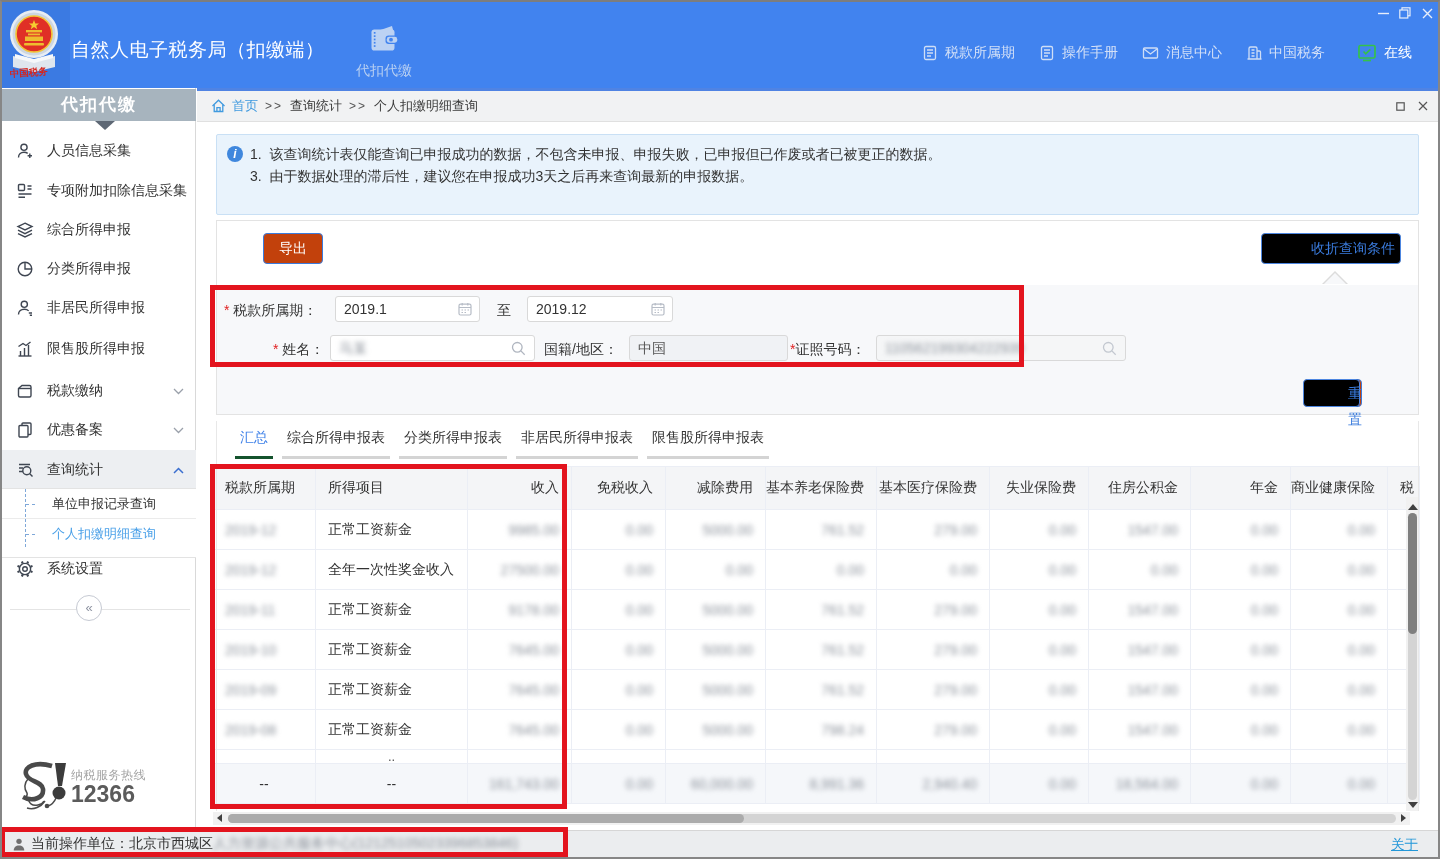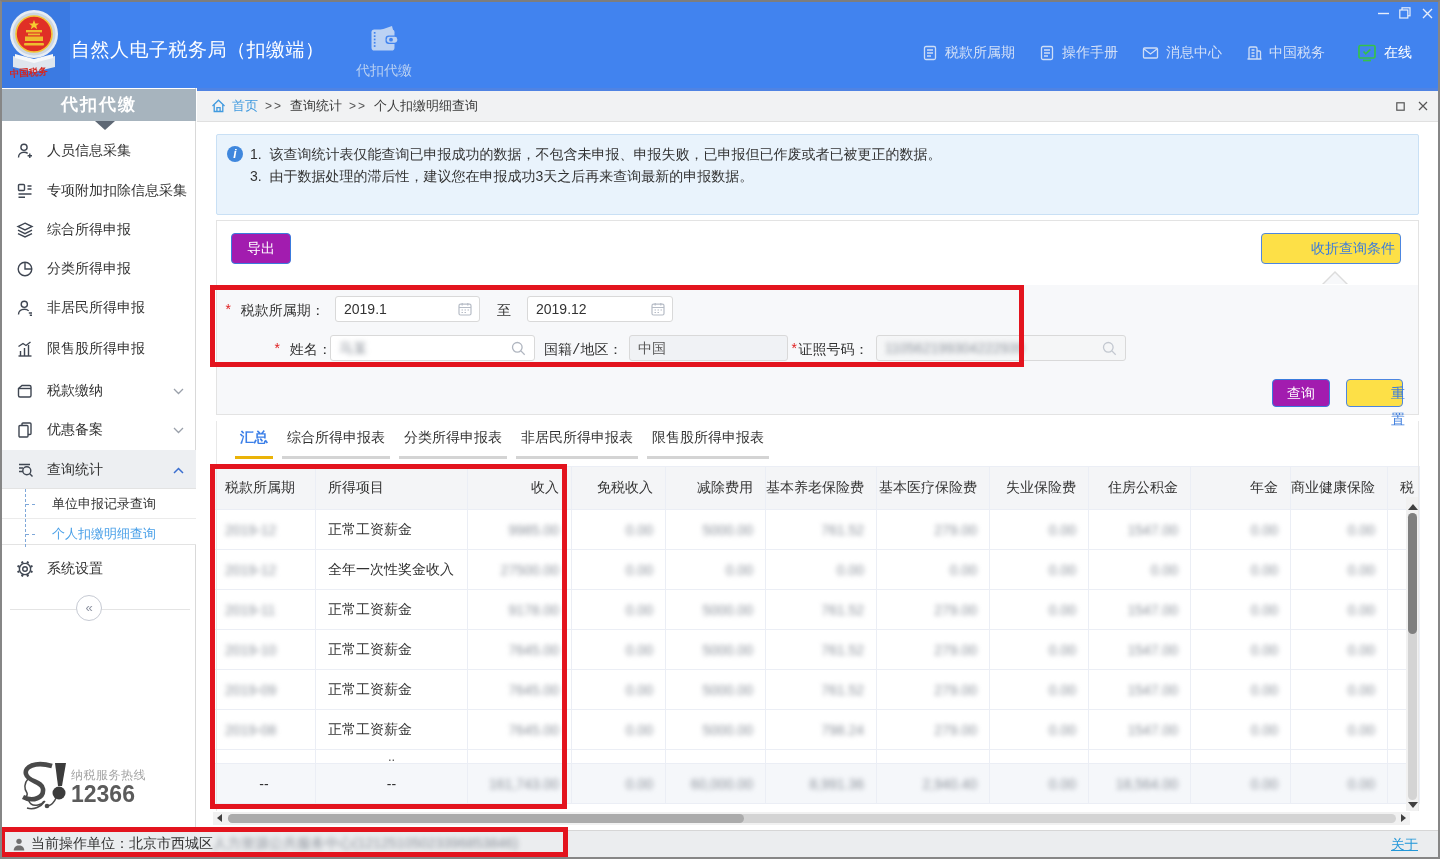--- a/index.html
+++ b/index.html
@@ -22,21 +22,21 @@
 
 
 #sidebar { position:absolute; left:0; top:86px; width:194px; height:742px; background:#fff; border-right:1px solid #d9d9d9; }
 #sidehead { position:absolute; left:0; top:1px; width:194px; height:32px; background:#a7b4be; color:#fff; font-size:17px; font-weight:bold; text-align:center; line-height:32px; letter-spacing:2px; }
 #sidetri { position:absolute; left:93px; top:33px; width:0; height:0; border-left:10px solid transparent; border-right:10px solid transparent; border-top:9px solid #5e6875; }
 .mitem { position:absolute; left:0; width:194px; height:39px; display:flex; align-items:center; }
 .mitem .mic { width:18px; height:18px; margin-left:14px; }
 .mitem .mtx { margin-left:13px; font-size:14px; color:#333; }
 .mitem .arr { position:absolute; right:12px; color:#8a8f99; font-size:11px; }
 #mActive { background:#edeff2; }
-#submenu { position:absolute; left:0; top:400px; width:194px; height:57px; border-top:1px solid #e3e3e3; border-bottom:1px solid #e3e3e3; background:#fff; }
+#submenu { position:absolute; left:0; top:400px; width:194px; height:70px; border-top:1px solid #e3e3e3; border-bottom:1px solid #e3e3e3; background:#fff; }
 .smitem { position:relative; height:30px; line-height:30px; padding-left:50px; font-size:13px; color:#333; }
 .smitem.on { color:#4aa0e8; }
 #smline { position:absolute; left:23px; top:0; height:58px; border-left:1px dashed #7fa8d9; }
 .smdash { position:absolute; left:24px; width:9px; border-top:1px dashed #7fa8d9; }
 #collapse { position:absolute; left:0; top:514px; width:194px; }
 #collapse .cline { position:absolute; left:8px; right:6px; top:7px; border-top:1px solid #e4e4e4; }
 #collapse .cbtn { position:absolute; left:74px; top:-7px; width:26px; height:26px; border:1px solid #c6cad3; border-radius:50%; background:#fff; color:#8d93a1; text-align:center; line-height:24px; font-size:13px; }
 
 
 #hotline { position:absolute; left:16px; top:672px; width:160px; }
@@ -47,42 +47,42 @@
 
 #main { position:absolute; left:195px; top:86px; width:1241px; height:743px; background:#fff; }
 #crumbbar { position:absolute; left:0; top:0; width:1241px; height:34px; background:#f1f2f3; border-top:3px solid #4f83e3; border-bottom:1px solid #e0e0e0; display:flex; align-items:center; font-size:13px; color:#3a3a3a; }
 #crumbbar .home { color:#409adf; display:flex; align-items:center; margin-left:14px; }
 #crumbbar .sep { color:#555; margin:0 7px; font-size:12px; letter-spacing:2px; }
 #crumbicons { position:absolute; right:10px; top:9px; display:flex; color:#555; }
 
 #infobox { position:absolute; left:19px; top:46px; width:1203px; height:81px; background:#e9f3fc; border:1px solid #c9e0f5; border-radius:2px; font-size:14px; color:#333; padding:8px 0 0 33px; line-height:22.3px; }
 #infoi { position:absolute; left:10px; top:11px; width:16px; height:16px; border-radius:50%; background:#3f87dd; color:#fff; font-size:12px; font-style:italic; font-weight:bold; text-align:center; line-height:16px; }
 
-.btn-blue { background:#a21caf; color:#fff; border:1px solid #3a7bdd; border-radius:4px; font-size:14px; text-align:center; }
-.btn-line { background:#fde047; color:#3a7bdd; border:1px solid #4d86e0; border-radius:4px; font-size:14px; text-align:center;padding-left:44px; }
+.btn-blue { background:#c2410c; color:#fff; border:1px solid #3a7bdd; border-radius:4px; font-size:14px; text-align:center;margin-left:32px; }
+.btn-line { background:#000000; color:#3a7bdd; border:1px solid #4d86e0; border-radius:4px; font-size:14px; text-align:center;padding-left:44px; }
 #exportBtn { position:absolute; left:34px; top:145px; width:60px; height:31px; line-height:29px; }
 #foldBtn { position:absolute; left:1064px; top:145px; width:140px; height:31px; line-height:29px; }
 
 #querycard { position:absolute; left:19px; top:132px; width:1203px; height:195px; background:#fff; border:1px solid #e3e3e3; }
 #formpanel { position:absolute; left:20px; top:197px; width:1201px; height:129px; background:#f7f8fa; }
 #notch { position:absolute; left:1127px; top:185px; width:0; height:0; border-left:11px solid transparent; border-right:11px solid transparent; border-bottom:11px solid #f7f8fa; }
 #notchb { position:absolute; left:1125px; top:183px; width:0; height:0; border-left:13px solid transparent; border-right:13px solid transparent; border-bottom:13px solid #dcdcdc; }
-.flabel { position:absolute; font-size:14px; color:#333;font-family:Liberation Mono, monospace; }
+.flabel { position:absolute; font-size:14px; color:#333; }
 .red { color:#e02020; }
 .finput { position:absolute; height:26px; background:#fff; border:1px solid #d9d9d9; border-radius:3px; font-size:14px; color:#333; line-height:24px; padding-left:8px; }
 .finput.dis { background:#f0f2f5; color:#555; }
 .fico { position:absolute; }
 .blurtx { color:#8d939c; filter:blur(2.5px); }
 #queryBtn { position:absolute; left:1075px; top:291px; width:58px; height:28px; line-height:26px; }
-#resetBtn { position:absolute; left:1149px; top:291px; width:57px; height:28px; line-height:26px; }
+#resetBtn { position:absolute; left:1106px; top:291px; width:57px; height:28px; line-height:26px; }
 
 
 #tabs { position:absolute; left:38px; top:333px; display:flex; font-size:14px; }
 .tab { margin-right:9px; padding:8px 5px 9px 5px; border-bottom:3px solid #d4d4d4; color:#333; }
-.tab.on { color:#3b7fe8; border-bottom:3px solid #eab308;font-weight:bold; }
+.tab.on { color:#3b7fe8; border-bottom:3px solid #14532d; }
 
 
 #tbl { position:absolute; left:16px; top:378px; width:1207px; height:339px; font-size:14px; }
 .trow { display:flex; border-bottom:1px solid #ebeef5; background:#fff; }
 .trow.hd { background:#f4f5f7; border-top:1px solid #ebeef5; }
 .tc { flex:none; border-right:1px solid #ebeef5; padding:0 12px; display:flex; align-items:center; overflow:hidden; white-space:nowrap; }
 .tc.r { justify-content:flex-end; }
 .tc.c { justify-content:center; }
 .num { color:#8d939c; filter:blur(2.5px); }
 .sumrow { background:#f5f7fa; }

